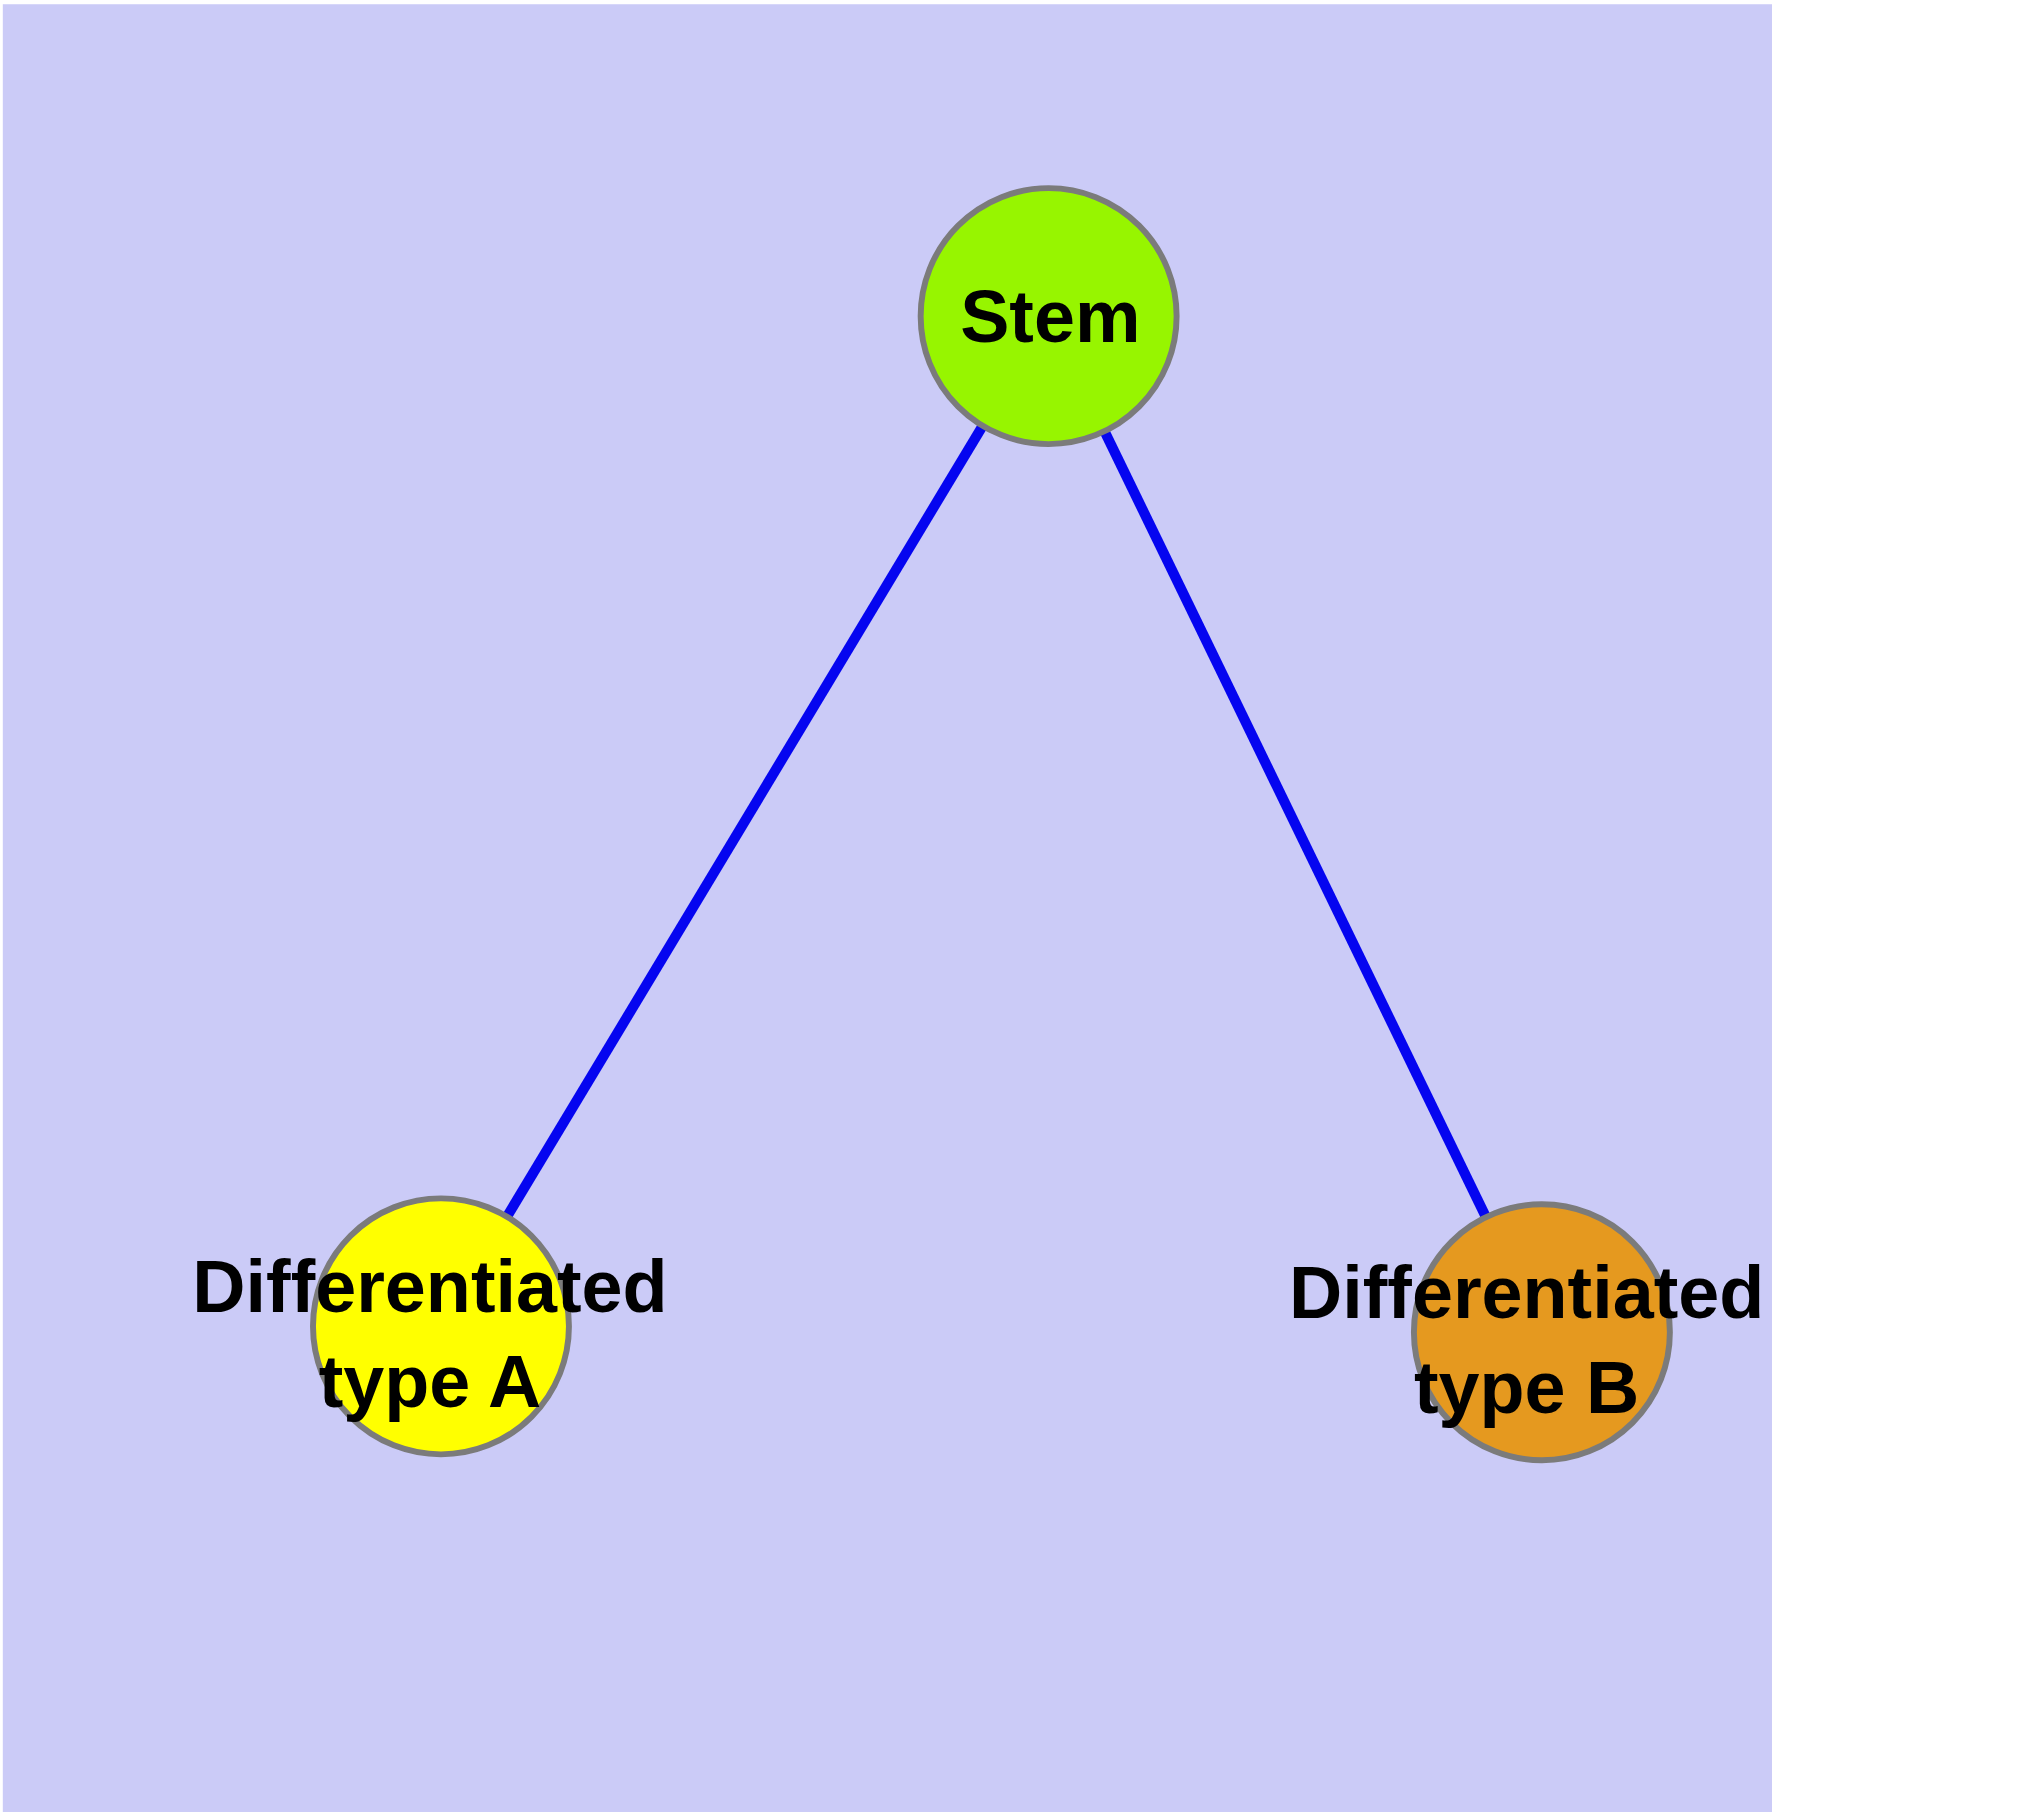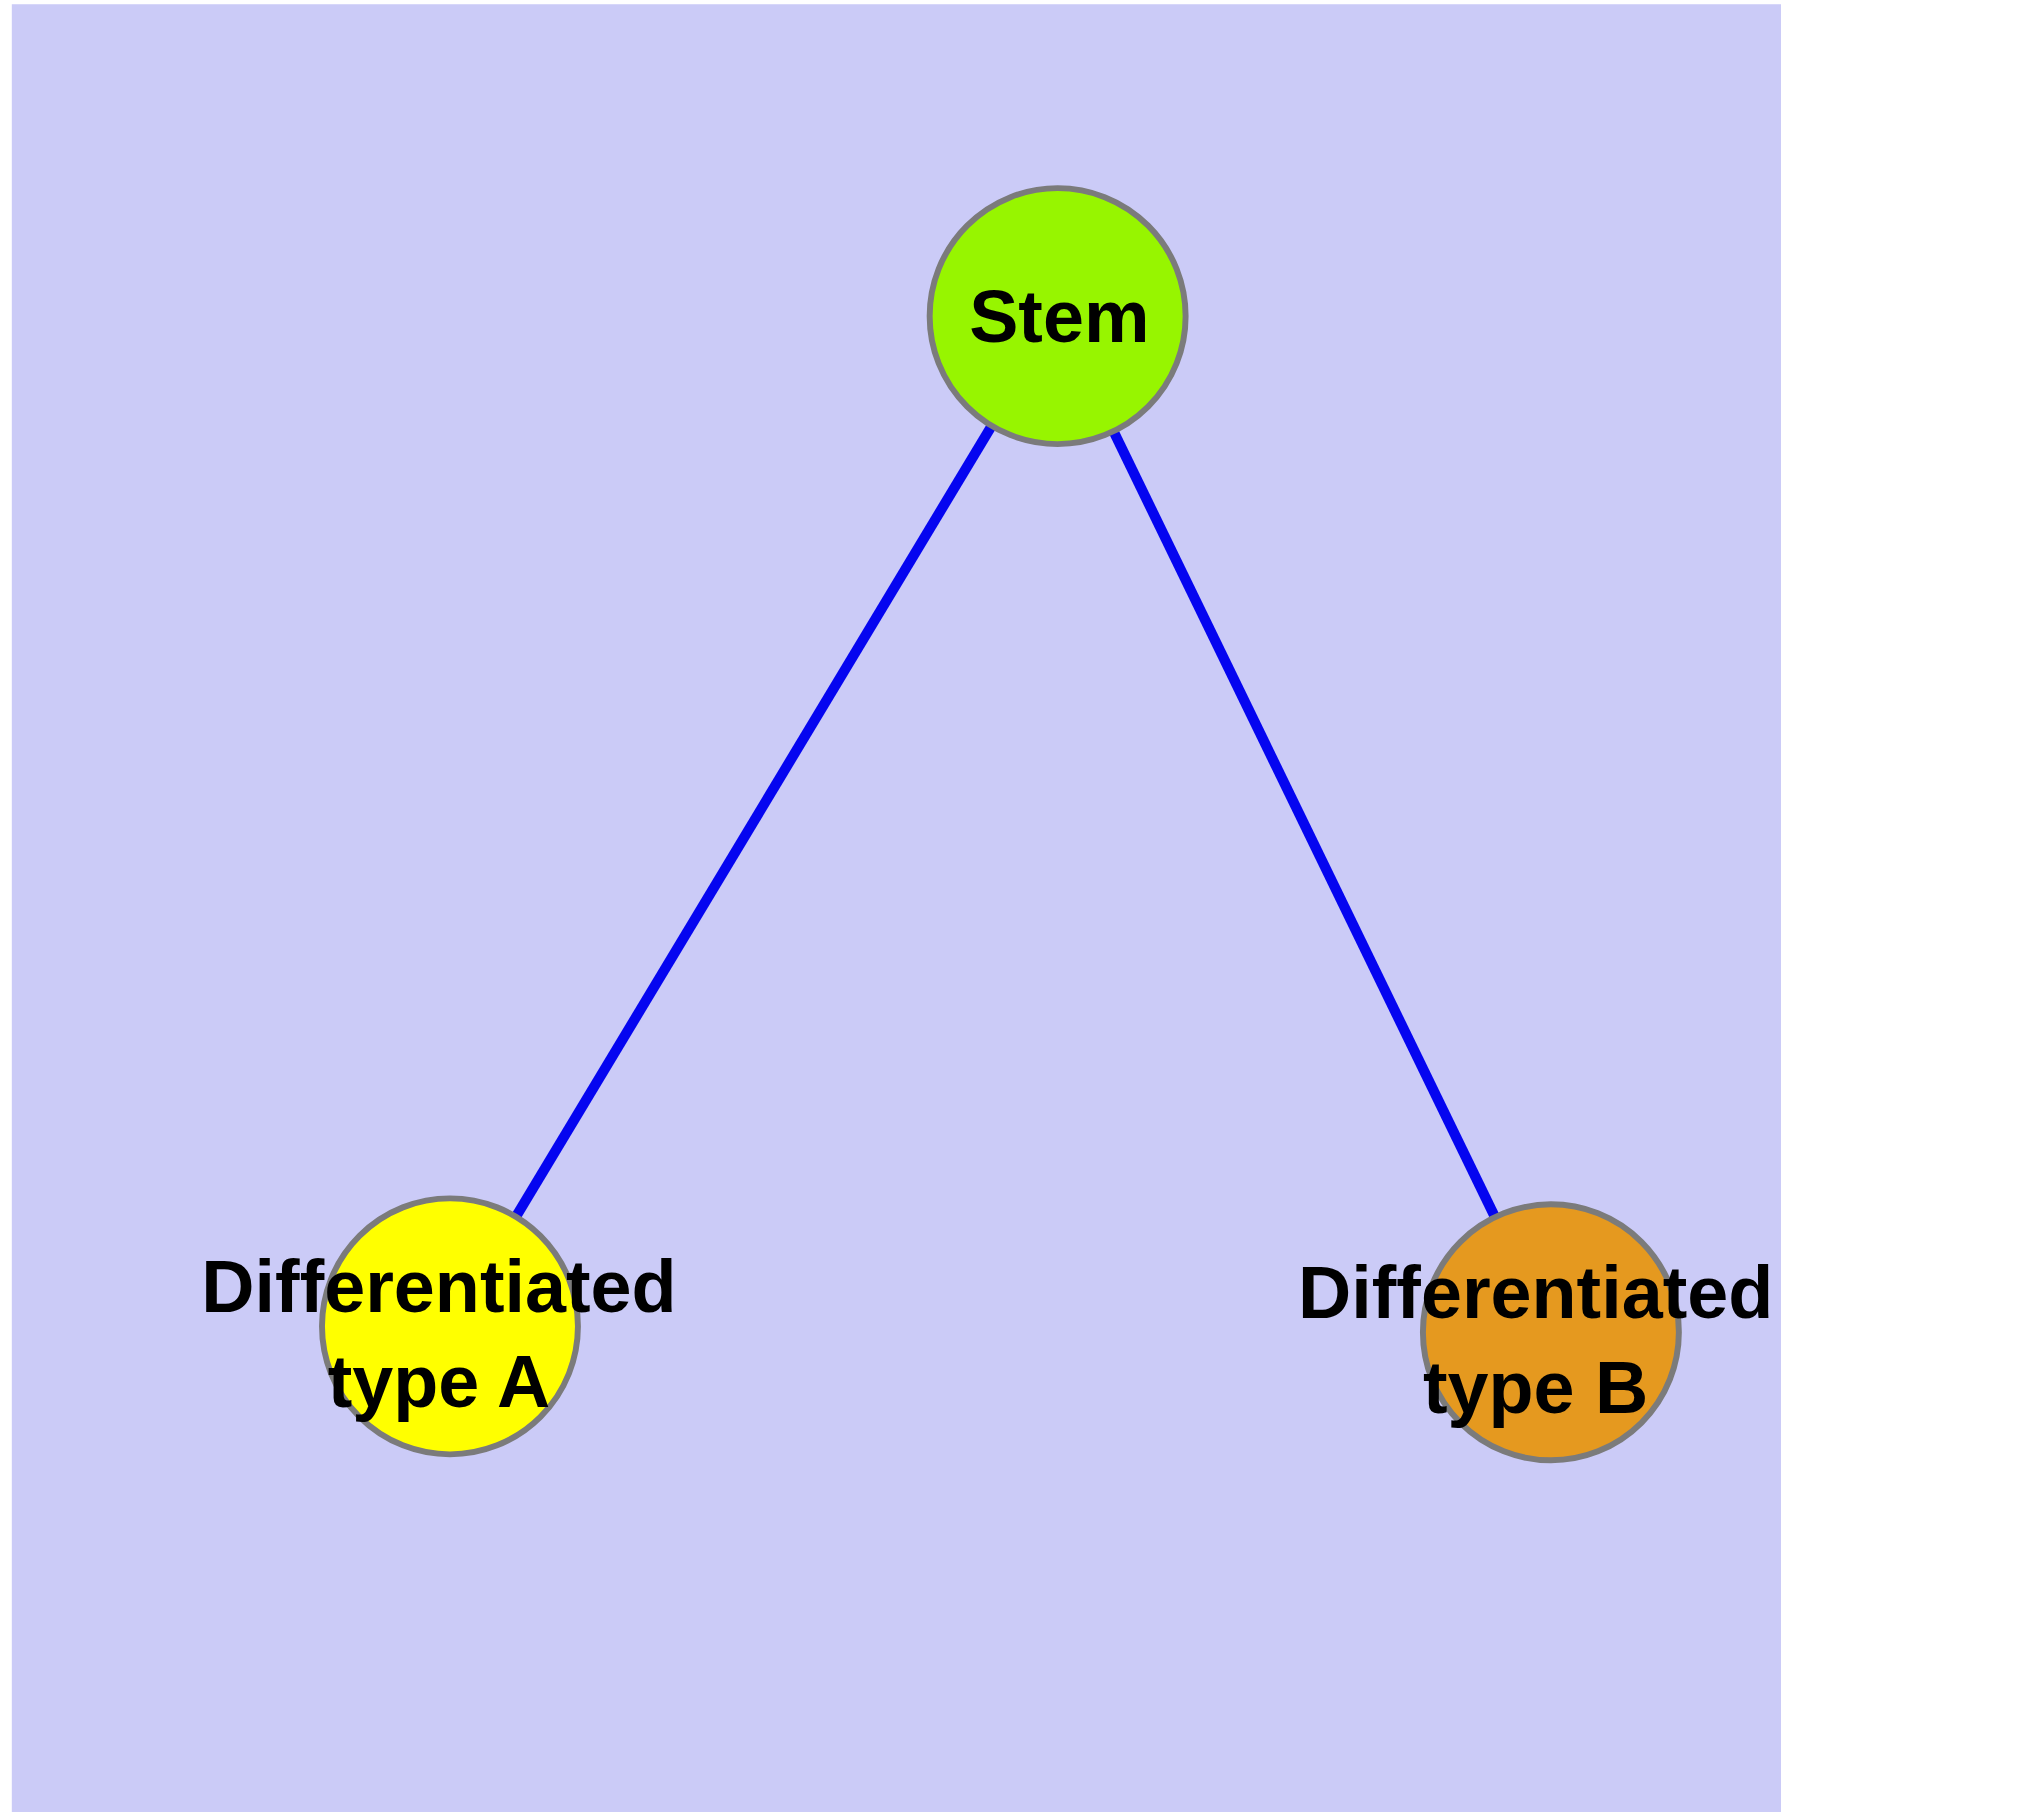--- a/index.html
+++ b/index.html
@@ -7,21 +7,20 @@
     padding: 0;
     background: #ffffff;
   }
   .canvas {
     position: relative;
     width: 1772px;
     height: 1812px;
     background: #ffffff;
     overflow: hidden;
     font-family: "Liberation Sans", sans-serif;
-    padding-left: 9px;
   }
   svg { display: block; }
   .node-circle {
     stroke-width: 7px;
   }
   .edge-line {
     stroke-width: 12px;
     fill: none;
   }
   .node-label {

